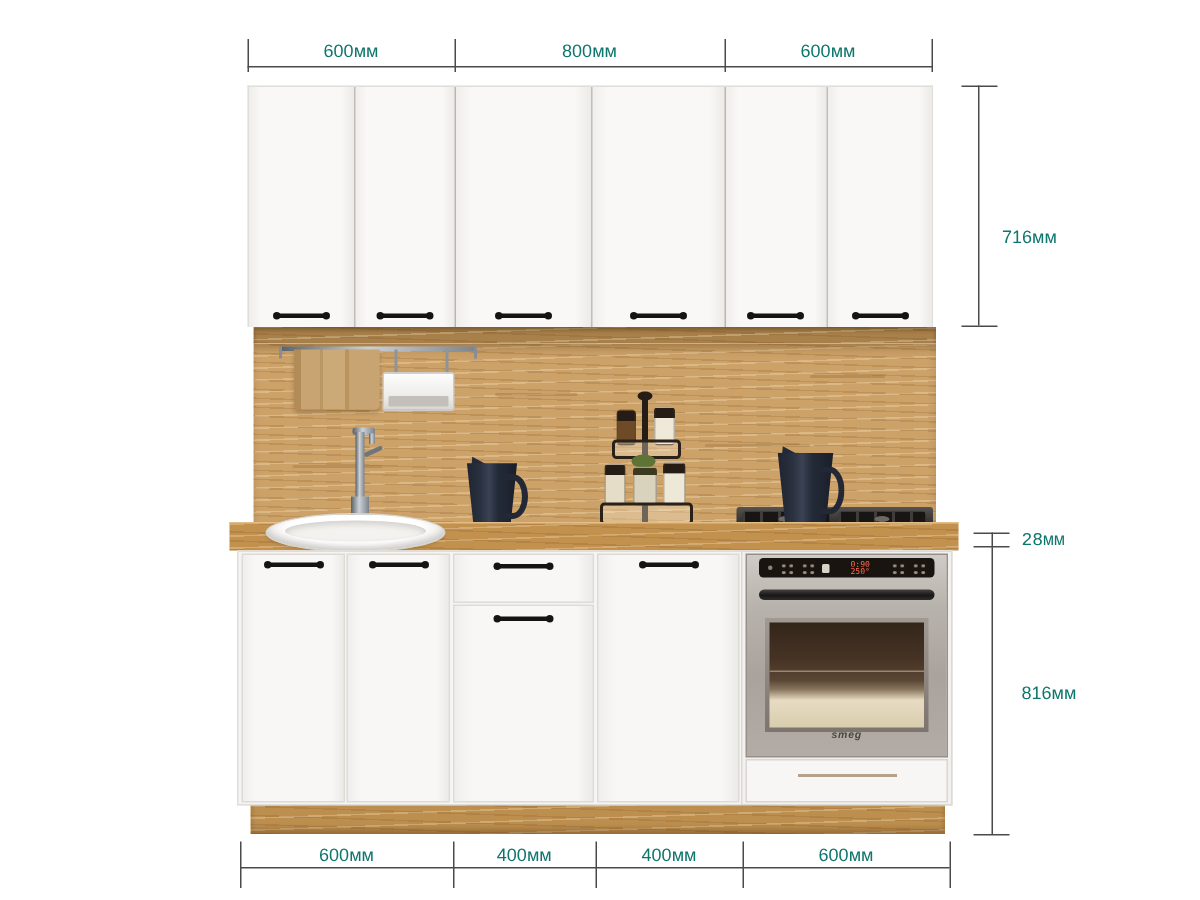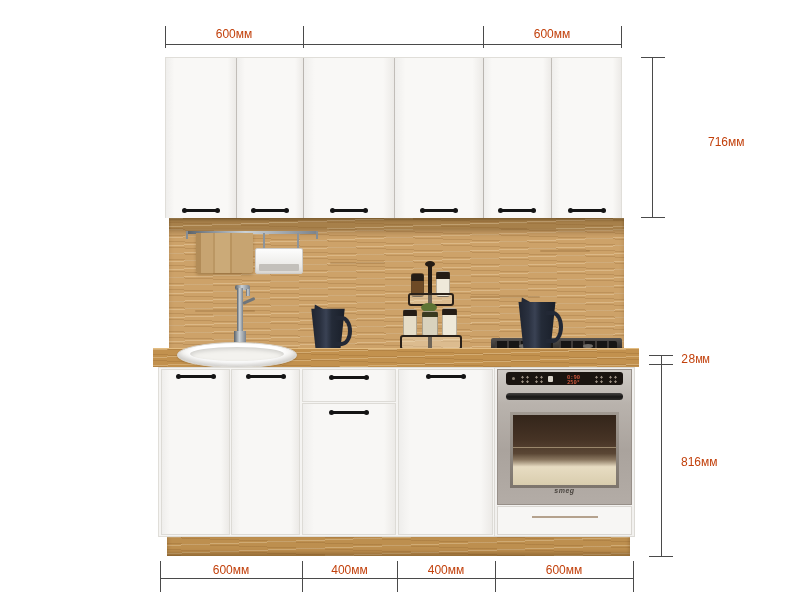--- a/index.html
+++ b/index.html
@@ -1,21 +1,21 @@
 <!DOCTYPE html>
 <html><head>
 <meta charset="utf-8">
 <style>
   html,body{margin:0;padding:0;background:#fff;}
   #canvas{position:relative;width:800px;height:600px;background:#ffffff;overflow:hidden;
           font-family:"Liberation Sans",sans-serif;}
 
   
   .dim-line{position:absolute;background:#4a4a4a;}
-  .dim-label{position:absolute;font-size:12px;color:#c2410c;display:flex;
+  .dim-label{position:absolute;font-size:12px;color:#0f766e;display:flex;
              align-items:center;justify-content:center;white-space:nowrap;}
 
   
   .wood{background-color:#c89a5e;background-image:
     repeating-linear-gradient(178deg, rgba(255,240,210,.28) 0 1px, rgba(0,0,0,0) 1px 8px),
     repeating-linear-gradient(2deg, rgba(125,80,30,.20) 0 1px, rgba(0,0,0,0) 1px 6px);}
   .upper-cabinets{position:absolute;left:165px;top:57px;width:457px;height:161px;
     background:#f7f6f4;border:1px solid #e0ded9;border-bottom:none;display:flex;box-sizing:border-box;}
   .door{position:relative;height:100%;box-sizing:border-box;
     background:linear-gradient(90deg,#efeeec 0,#f9f8f6 12%,#f9f8f6 88%,#eceae7 100%);
@@ -83,26 +83,27 @@
 <body>
 
 <div id="canvas">
 
   <div class="dim-line" style="left:165px;top:44px;width:457px;height:1px;"></div>
   <div class="dim-line" style="left:165px;top:26px;width:1px;height:22px;"></div>
   <div class="dim-line" style="left:303px;top:26px;width:1px;height:22px;"></div>
   <div class="dim-line" style="left:483px;top:26px;width:1px;height:22px;"></div>
   <div class="dim-line" style="left:621px;top:26px;width:1px;height:22px;"></div>
   <div class="dim-label" style="left:165px;top:27px;width:138px;">600мм</div>
+  <div class="dim-label" style="left:303px;top:27px;width:180px;">800мм</div>
   <div class="dim-label" style="left:483px;top:27px;width:138px;">600мм</div>
 
   <div class="dim-line" style="left:652px;top:57px;width:1px;height:160px;"></div>
   <div class="dim-line" style="left:641px;top:57px;width:24px;height:1px;"></div>
   <div class="dim-line" style="left:641px;top:217px;width:24px;height:1px;"></div>
-  <div class="dim-label" style="left:668px;top:135px;margin-left:40px;">716мм</div>
+  <div class="dim-label" style="left:668px;top:151px;">716мм</div>
 
   <div class="dim-line" style="left:661px;top:355px;width:1px;height:9px;"></div>
   <div class="dim-line" style="left:649px;top:355px;width:24px;height:1px;"></div>
   <div class="dim-line" style="left:649px;top:364px;width:24px;height:1px;"></div>
   <div class="dim-label" style="left:681px;top:353px;font-family:Liberation Mono, monospace;">28мм</div>
 
   <div class="dim-line" style="left:661px;top:364px;width:1px;height:192px;"></div>
   <div class="dim-line" style="left:649px;top:556px;width:24px;height:1px;"></div>
   <div class="dim-label" style="left:681px;top:455px;">816мм</div>
 

